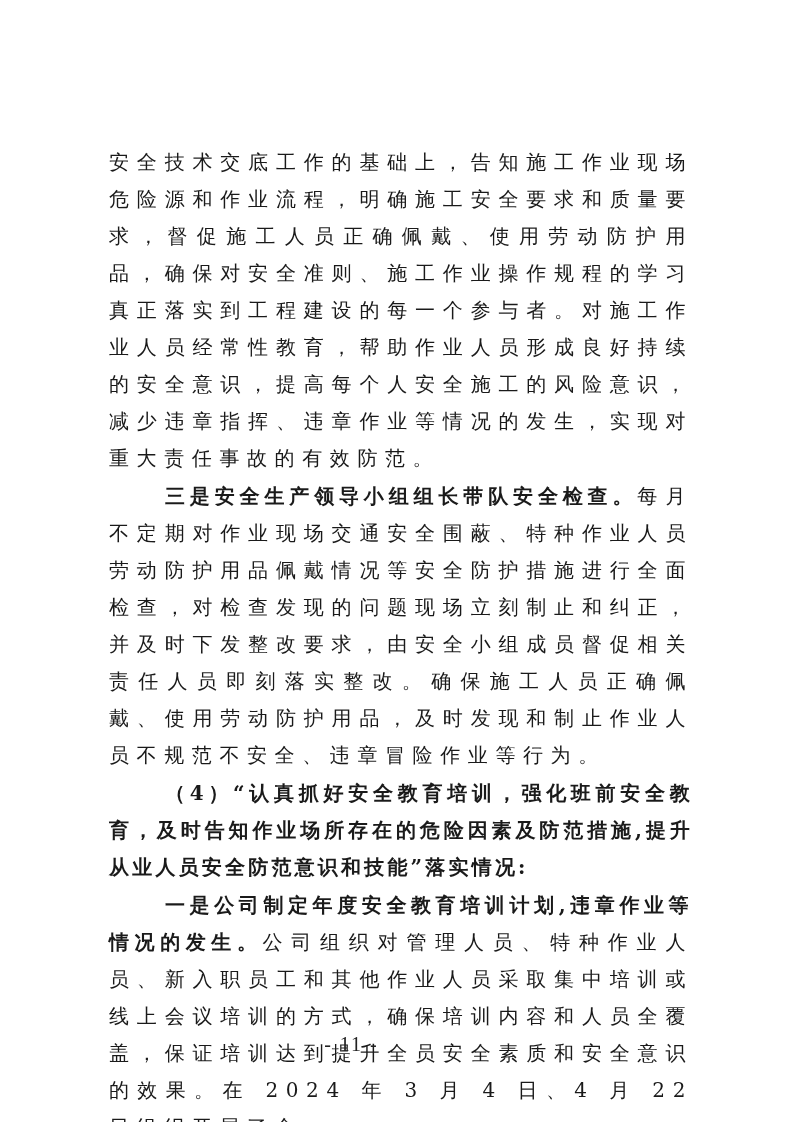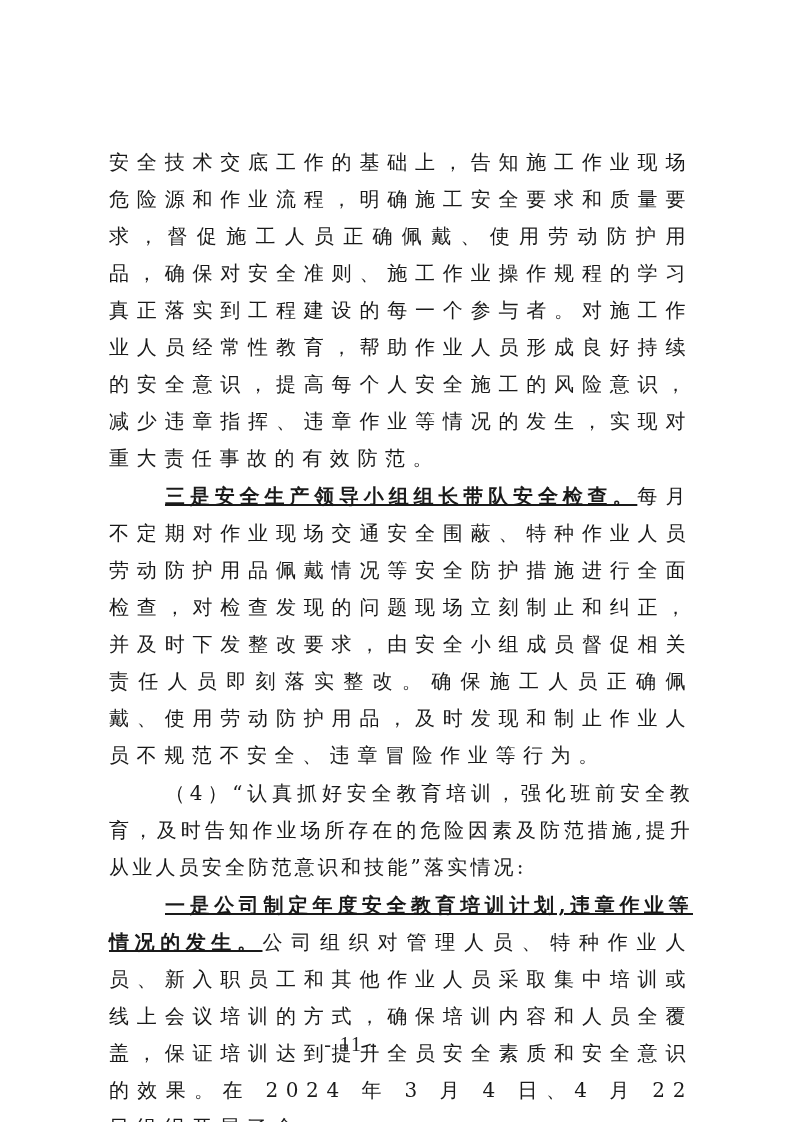--- a/index.html
+++ b/index.html
@@ -2,22 +2,22 @@
 <html><head>
 <meta charset="utf-8">
 <style>
   html, body { margin: 0; padding: 0; background: #ffffff; }
   body { width: 793px; height: 1122px; position: relative; overflow: hidden;
          font-family: "DejaVu Serif", "Liberation Serif", serif; color: #1a1a1a; }
   .page { position: absolute; left: 108px; top: 143px; width: 586px; }
   .para { margin: 1px; font-size: 20px; line-height: 37px; letter-spacing: 7.6px;
           text-align: justify; text-align-last: left; }
   .indent { text-indent: 56px; }
-  .bold { font-weight: bold; letter-spacing: 4.4px; text-decoration: underline; }
-  .heading { font-weight: normal; letter-spacing: 3.2px; }
+  .bold { font-weight: bold; letter-spacing: 4.4px; }
+  .heading { font-weight: bold; letter-spacing: 3.2px; }
   .footer { position: absolute; top: 1033px; left: 0; width: 703px; text-align: center;
             font-family: "Liberation Serif", serif; font-size: 20px; letter-spacing: 2px; color: #222; }
 </style>
 </head>
 <body>
 
 <div class="page">
   <p class="para">
     <span>安全技术交底工作的基础上，告知施工作业现场危险源和作业流程，明确施工安全要求和质量要求，督促施工人员正确佩戴、使用劳动防护用品，确保对安全准则、施工作业操作规程的学习真正落实到工程建设的每一个参与者。对施工作业人员经常性教育，帮助作业人员形成良好持续的安全意识，提高每个人安全施工的风险意识，减少违章指挥、违章作业等情况的发生，实现对重大责任事故的有效防范。</span>
   </p>

